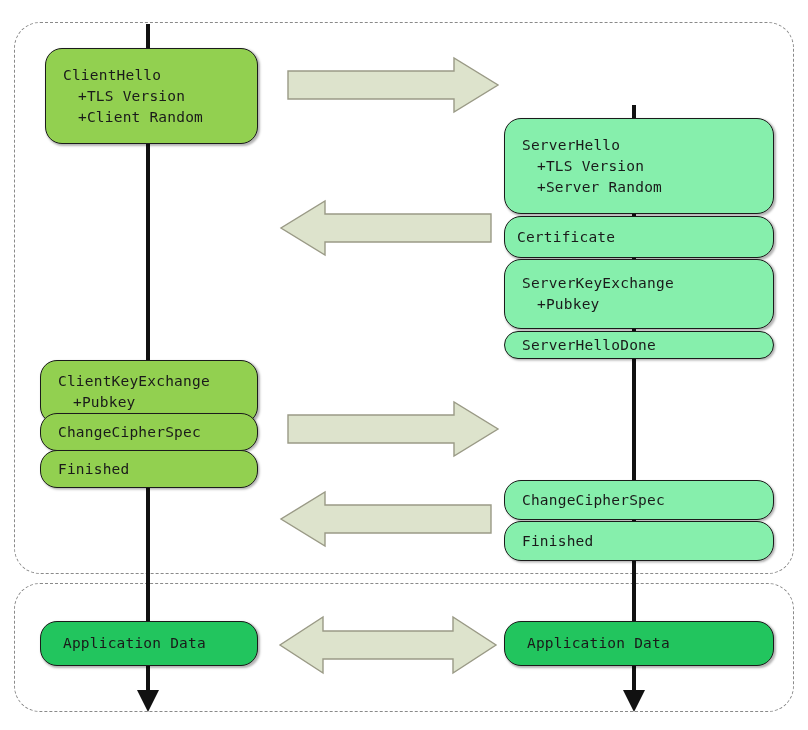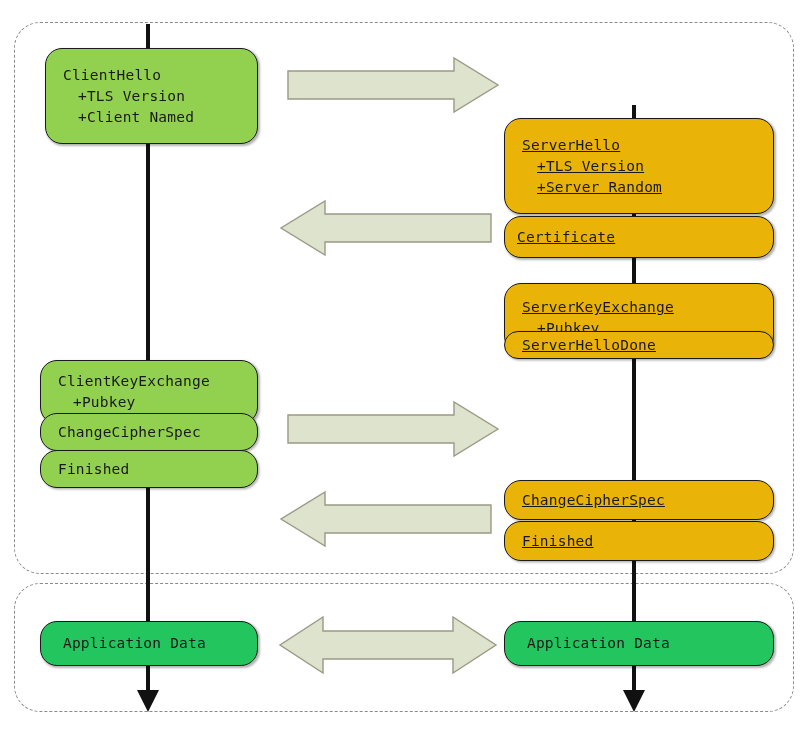--- a/index.html
+++ b/index.html
@@ -56,21 +56,21 @@
     line-height: 21px;
     color: #1a1a1a;
     letter-spacing: 0.2px;
     white-space: pre;
     box-shadow: 1.5px 1.5px 2.2px rgba(0,0,0,0.30);
   }
   .msg-box .sub {
     padding-left: 15px;
   }
   .box-green { background: #92D050; }
-  .box-orange { background: #eab308; text-decoration: underline; }
+  .box-orange { background: #86efac; }
   .box-pink { background: #22c55e; }
 
   
   .arrow {
     position: absolute;
   }
   .arrow svg { display: block; }
 </style>
 </head>
 <body>
@@ -112,21 +112,21 @@
 
   <div class="arrow" style="left:277px; top:614px;">
     <svg width="222" height="62" viewBox="0 0 222 62">
       <polygon points="46,17 176,17 176,3 219,31 176,59 176,45 46,45 46,59 3,31 46,3" fill="#DDE3CC" stroke="#9A9A86" stroke-width="1.4"></polygon>
     </svg>
   </div>
 
   <div class="msg-box box-green" style="left:45px; top:48px; width:213px; height:96px;">
     <div>ClientHello</div>
     <div class="sub">+TLS Version</div>
-    <div class="sub">+Client Named</div>
+    <div class="sub">+Client Random</div>
   </div>
 
   <div class="msg-box box-green" style="left:40px; top:360px; width:218px; height:64px;">
     <div>ClientKeyExchange</div>
     <div class="sub">+Pubkey</div>
   </div>
 
   <div class="msg-box box-green" style="left:40px; top:413px; width:218px; height:38px;">
     <div>ChangeCipherSpec</div>
   </div>
@@ -142,21 +142,21 @@
   <div class="msg-box box-orange" style="left:504px; top:118px; width:270px; height:96px;">
     <div>ServerHello</div>
     <div class="sub">+TLS Version</div>
     <div class="sub">+Server Random</div>
   </div>
 
   <div class="msg-box box-orange" style="left:504px; top:216px; width:270px; height:42px;padding-left:12px;">
     <div>Certificate</div>
   </div>
 
-  <div class="msg-box box-orange" style="left:504px; top:259px; width:270px; height:70px;margin-top:24px;">
+  <div class="msg-box box-orange" style="left:504px; top:259px; width:270px; height:70px;">
     <div>ServerKeyExchange</div>
     <div class="sub">+Pubkey</div>
   </div>
 
   <div class="msg-box box-orange" style="left:504px; top:331px; width:270px; height:28px;">
     <div>ServerHelloDone</div>
   </div>
 
   <div class="msg-box box-orange" style="left:504px; top:480px; width:270px; height:40px;">
     <div>ChangeCipherSpec</div>

